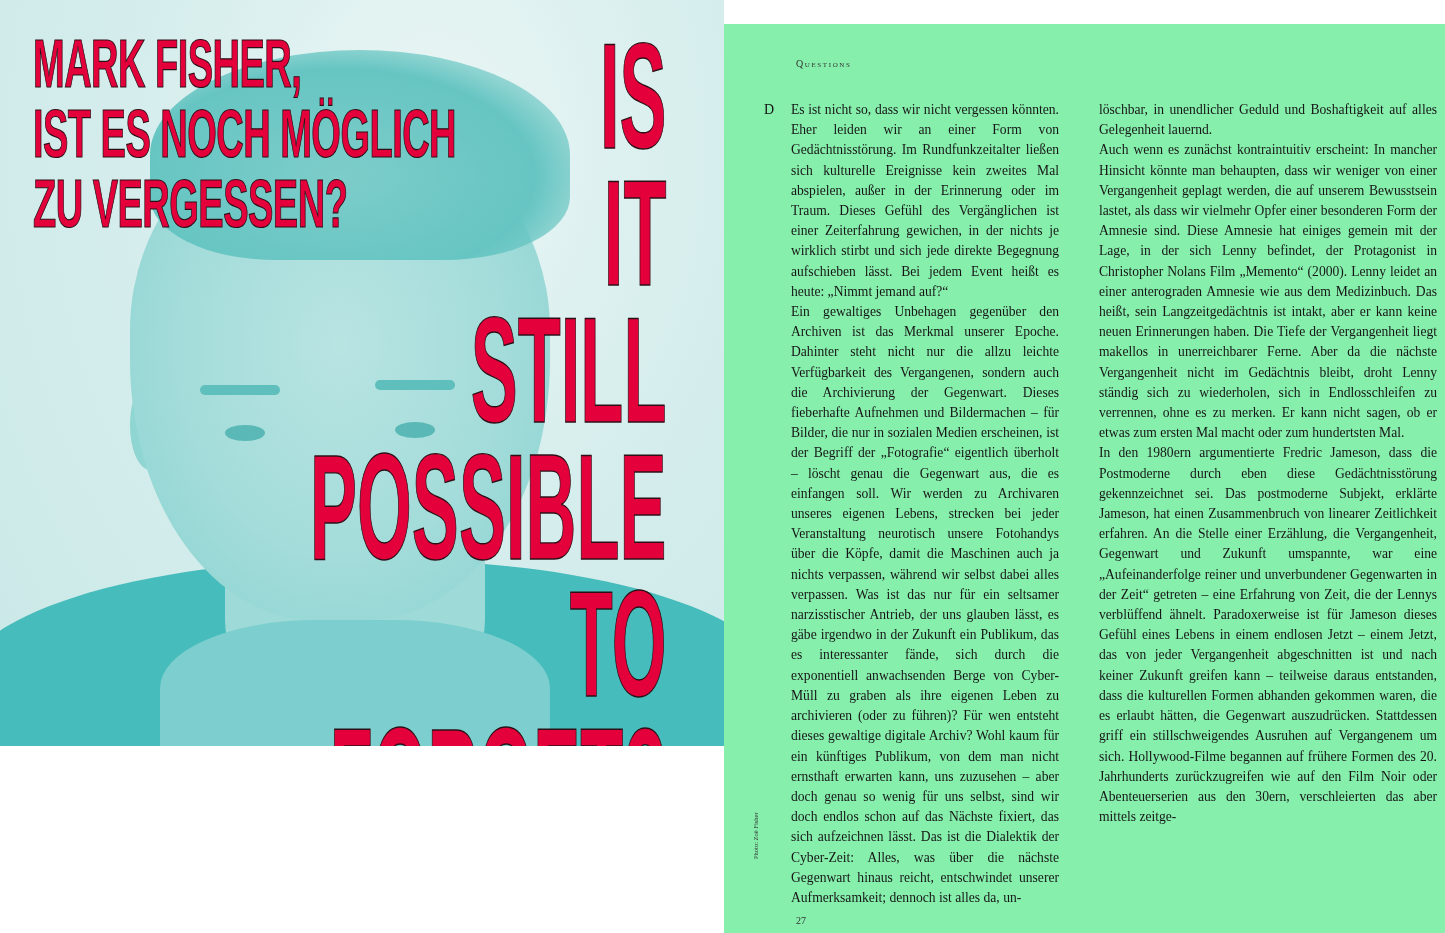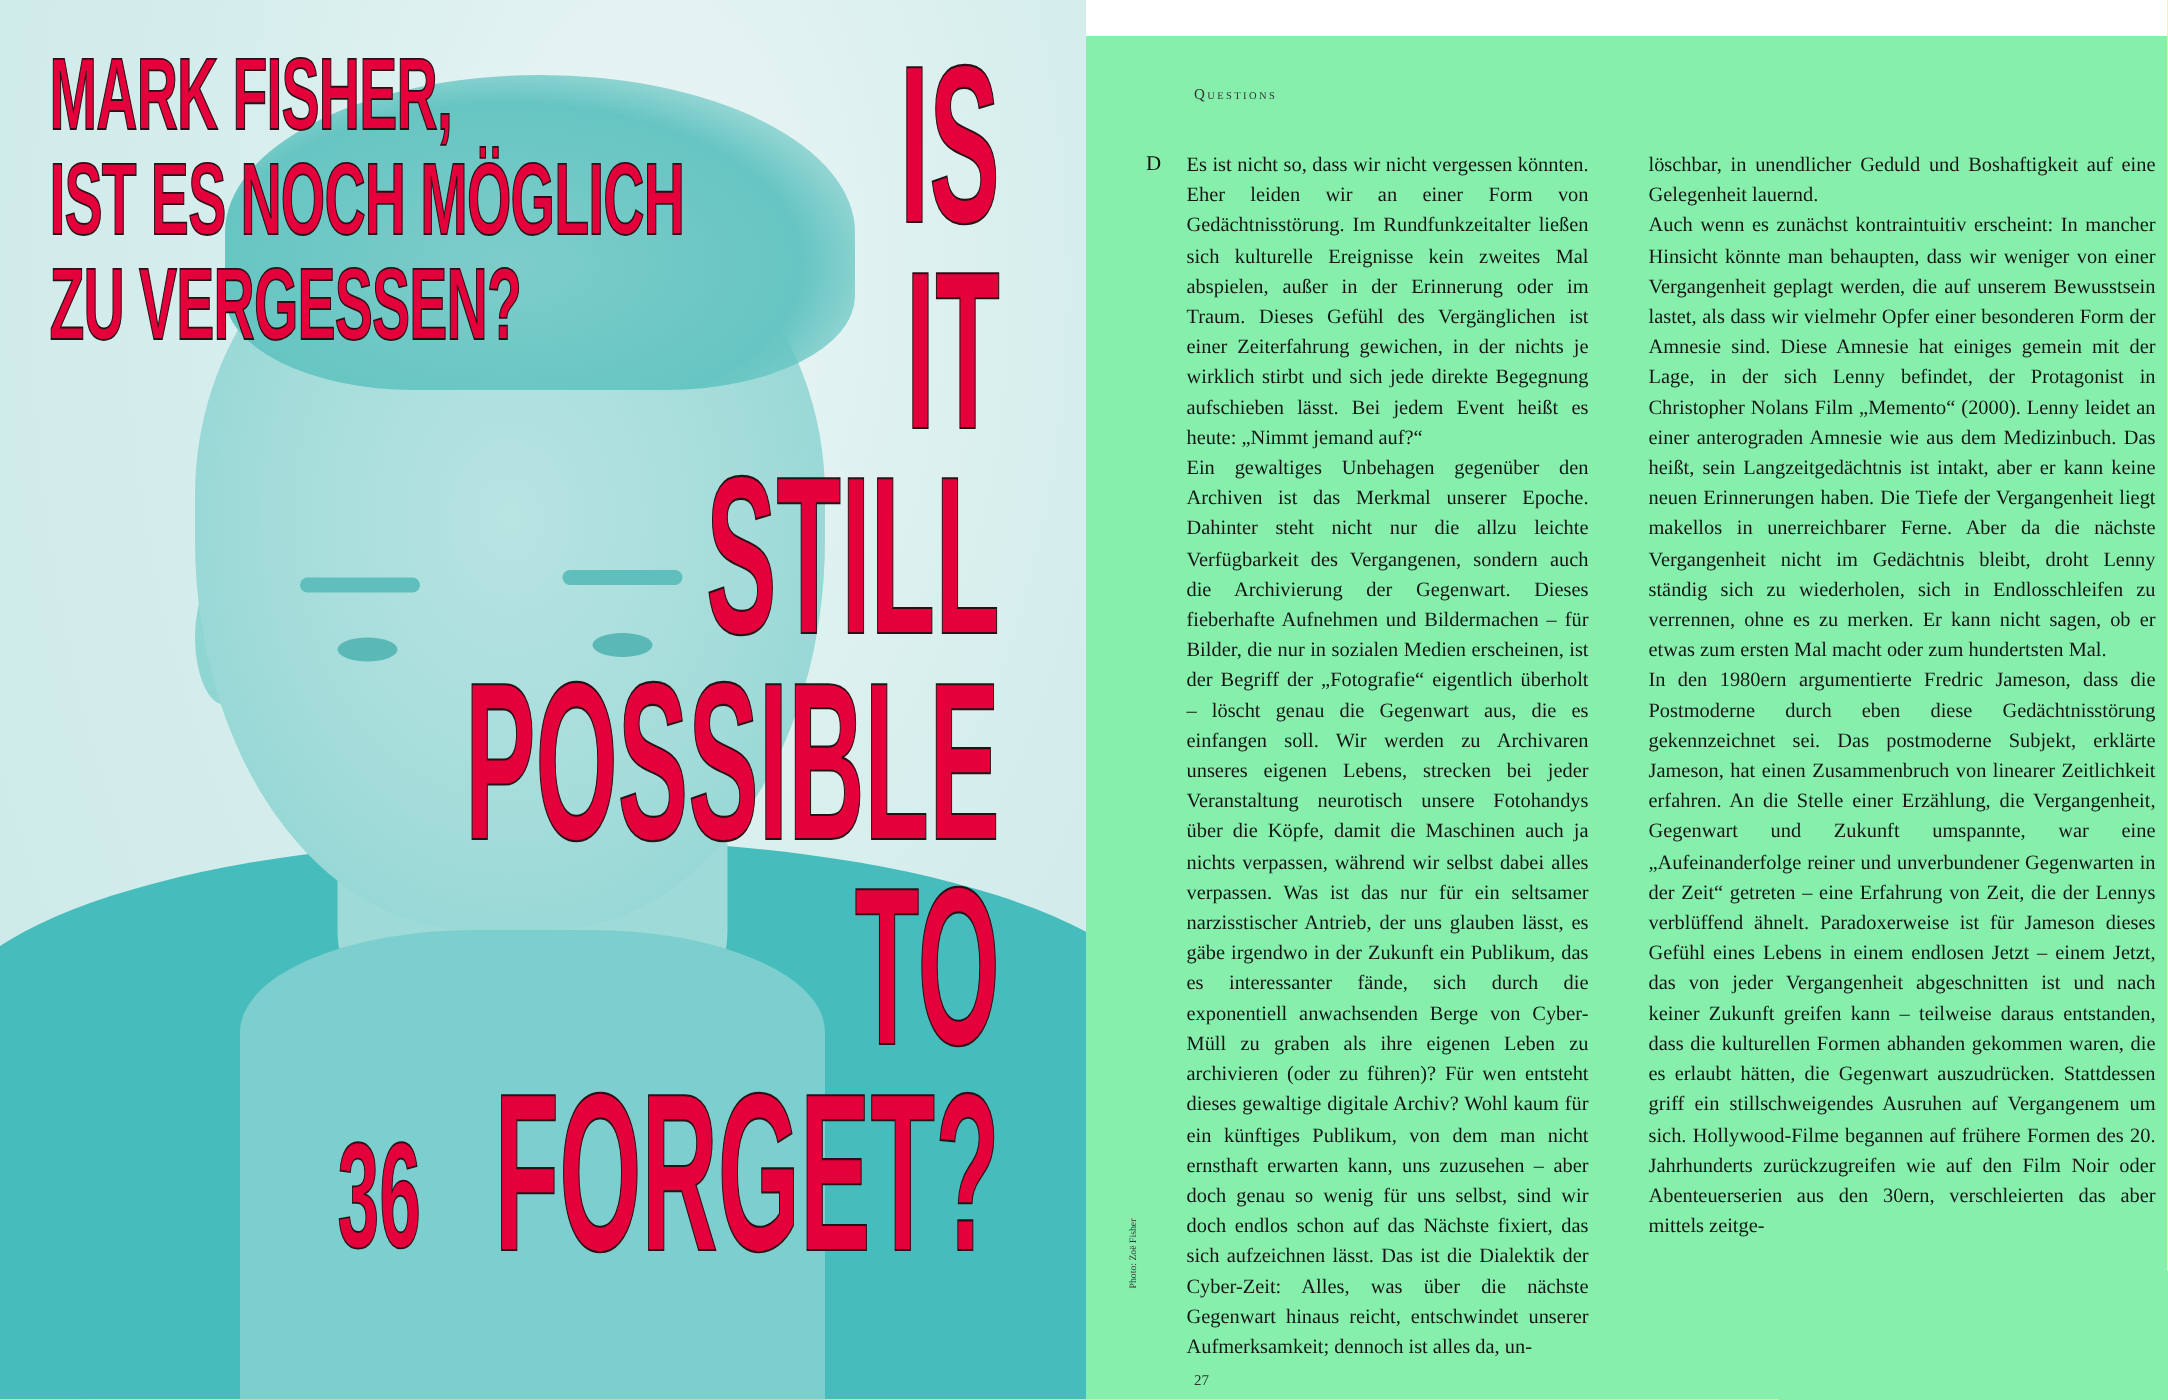--- a/index.html
+++ b/index.html
@@ -1,22 +1,22 @@
 <!DOCTYPE html>
 <html><head>
 <meta charset="utf-8">
 <style>
   html, body { margin: 0; padding: 0; }
   body { width: 1445px; height: 933px; overflow: hidden; background: #ffffff; position: relative; }
   .spread { position: absolute; inset: 0; width: 1445px; height: 933px; }
 
   
   .left-page {
-    position: absolute; left: 0; top: 0; width: 724px; height: 933px; overflow: hidden;
-    background: #fde047;
+    position: absolute; left: 0; top: 0; width: 724px; height: 746px; overflow: hidden;
+    background: #000000;
   }
   .photo { position: absolute; inset: 0; }
   .photo .bg-light { position: absolute; inset: 0;
     background: radial-gradient(ellipse at 60% 20%, #eaf6f5 0%, #d6eeed 45%, #c9e8e7 100%); }
   .photo .jacket { position: absolute; left: -40px; top: 560px; width: 820px; height: 420px;
     background: #47bcbc; border-radius: 48% 48% 0 0 / 30% 30% 0 0; }
   .photo .shirt { position: absolute; left: 160px; top: 620px; width: 390px; height: 340px;
     background: #7ccfce; border-radius: 40% 40% 0 0 / 20% 20% 0 0; }
   .photo .neck { position: absolute; left: 225px; top: 520px; width: 260px; height: 200px;
     background: #9ddad8; border-radius: 0 0 50% 50%; }
@@ -126,21 +126,21 @@
   <div class="right-page">
     <div class="section-label">Questions</div>
     <div class="speaker-initial">D</div>
 
     <div class="column col-1">
       <p>Es ist nicht so, dass wir nicht vergessen könnten. Eher leiden wir an einer Form von Gedächtnisstörung. Im Rundfunkzeitalter ließen sich kulturelle Ereignisse kein zweites Mal abspielen, außer in der Erinnerung oder im Traum. Dieses Gefühl des Vergänglichen ist einer Zeiterfahrung gewichen, in der nichts je wirklich stirbt und sich jede direkte Begegnung aufschieben lässt. Bei jedem Event heißt es heute: „Nimmt jemand auf?“</p>
       <p>Ein gewaltiges Unbehagen gegenüber den Archiven ist das Merkmal unserer Epoche. Dahinter steht nicht nur die allzu leichte Verfügbarkeit des Vergangenen, sondern auch die Archivierung der Gegenwart. Dieses fieberhafte Aufnehmen und Bildermachen – für Bilder, die nur in sozialen Medien erscheinen, ist der Begriff der „Fotografie“ eigentlich überholt – löscht genau die Gegenwart aus, die es einfangen soll. Wir werden zu Archivaren unseres eigenen Lebens, strecken bei jeder Veranstaltung neurotisch unsere Fotohandys über die Köpfe, damit die Maschinen auch ja nichts verpassen, während wir selbst dabei alles verpassen. Was ist das nur für ein seltsamer narzisstischer Antrieb, der uns glauben lässt, es gäbe irgendwo in der Zukunft ein Publikum, das es interessanter fände, sich durch die exponentiell anwachsenden Berge von Cyber-Müll zu graben als ihre eigenen Leben zu archivieren (oder zu führen)? Für wen entsteht dieses gewaltige digitale Archiv? Wohl kaum für ein künftiges Publikum, von dem man nicht ernsthaft erwarten kann, uns zuzusehen – aber doch genau so wenig für uns selbst, sind wir doch endlos schon auf das Nächste fixiert, das sich aufzeichnen lässt. Das ist die Dialektik der Cyber-Zeit: Alles, was über die nächste Gegenwart hinaus reicht, entschwindet unserer Aufmerksamkeit; dennoch ist alles da, un-</p>
     </div>
 
     <div class="column col-2">
-      <p>löschbar, in unendlicher Geduld und Boshaftigkeit auf eine Gelegenheit lauernd.</p>
+      <p>löschbar, in unendlicher Geduld und Boshaftigkeit auf alles Gelegenheit lauernd.</p>
       <p>Auch wenn es zunächst kontraintuitiv erscheint: In mancher Hinsicht könnte man behaupten, dass wir weniger von einer Vergangenheit geplagt werden, die auf unserem Bewusstsein lastet, als dass wir vielmehr Opfer einer besonderen Form der Amnesie sind. Diese Amnesie hat einiges gemein mit der Lage, in der sich Lenny befindet, der Protagonist in Christopher Nolans Film „Memento“ (2000). Lenny leidet an einer anterograden Amnesie wie aus dem Medizinbuch. Das heißt, sein Langzeitgedächtnis ist intakt, aber er kann keine neuen Erinnerungen haben. Die Tiefe der Vergangenheit liegt makellos in unerreichbarer Ferne. Aber da die nächste Vergangenheit nicht im Gedächtnis bleibt, droht Lenny ständig sich zu wiederholen, sich in Endlosschleifen zu verrennen, ohne es zu merken. Er kann nicht sagen, ob er etwas zum ersten Mal macht oder zum hundertsten Mal.</p>
       <p>In den 1980ern argumentierte Fredric Jameson, dass die Postmoderne durch eben diese Gedächtnisstörung gekennzeichnet sei. Das postmoderne Subjekt, erklärte Jameson, hat einen Zusammenbruch von linearer Zeitlichkeit erfahren. An die Stelle einer Erzählung, die Vergangenheit, Gegenwart und Zukunft umspannte, war eine „Aufeinanderfolge reiner und unverbundener Gegenwarten in der Zeit“ getreten – eine Erfahrung von Zeit, die der Lennys verblüffend ähnelt. Paradoxerweise ist für Jameson dieses Gefühl eines Lebens in einem endlosen Jetzt – einem Jetzt, das von jeder Vergangenheit abgeschnitten ist und nach keiner Zukunft greifen kann – teilweise daraus entstanden, dass die kulturellen Formen abhanden gekommen waren, die es erlaubt hätten, die Gegenwart auszudrücken. Stattdessen griff ein stillschweigendes Ausruhen auf Vergangenem um sich. Hollywood-Filme begannen auf frühere Formen des 20. Jahrhunderts zurückzugreifen wie auf den Film Noir oder Abenteuerserien aus den 30ern, verschleierten das aber mittels zeitge-</p>
     </div>
 
     <div class="photo-credit">Photo: Zoë Fisher</div>
     <div class="page-number-right">27</div>
   </div>
 </div>
 
 </body></html>

